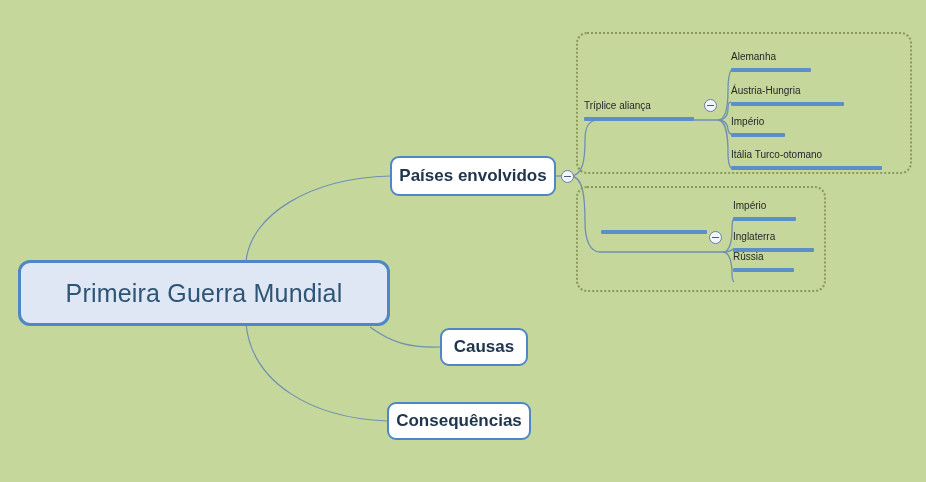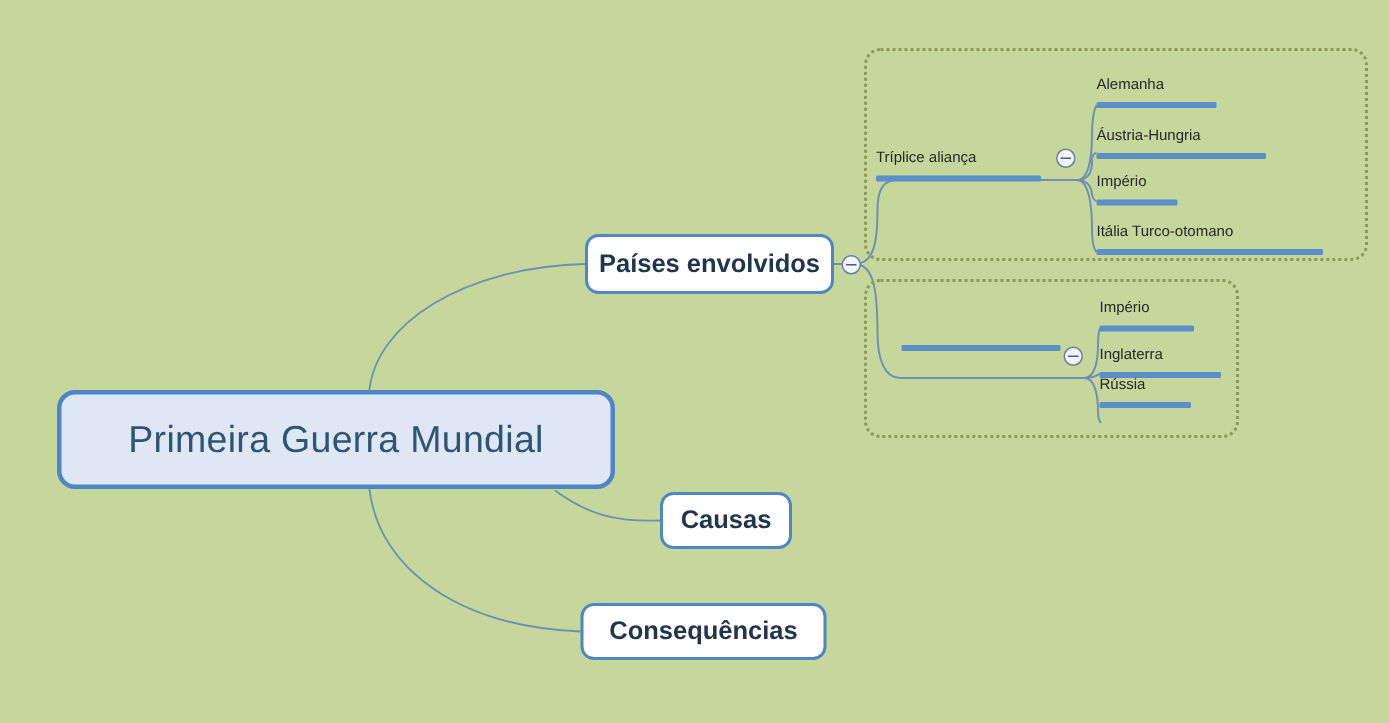--- a/index.html
+++ b/index.html
@@ -41,21 +41,20 @@
     background: #dfe7f4;
     border: 3px solid #4f86c6;
     border-radius: 12px;
     display: flex;
     align-items: center;
     justify-content: center;
     color: #2e5476;
     font-size: 25px;
     letter-spacing: 0.2px;
     z-index: 5;
-    margin-left: 20px;
   }
 
   
   .branch-node {
     position: absolute;
     box-sizing: border-box;
     background: #ffffff;
     border: 2px solid #4f86c6;
     border-radius: 9px;
     display: flex;
@@ -74,21 +73,21 @@
   }
   #node-causas {
     left: 440px;
     top: 328px;
     width: 88px;
     height: 38px;
   }
   #node-consequencias {
     left: 387px;
     top: 402px;
-    width: 164px;
+    width: 144px;
     height: 38px;
   }
 
   
   .group-box {
     position: absolute;
     box-sizing: border-box;
     border: 2px dotted #8b9a59;
     border-radius: 11px;
     z-index: 1;

